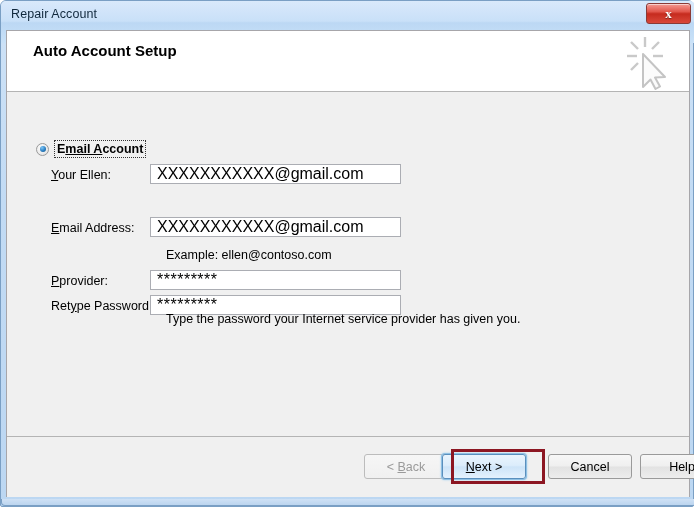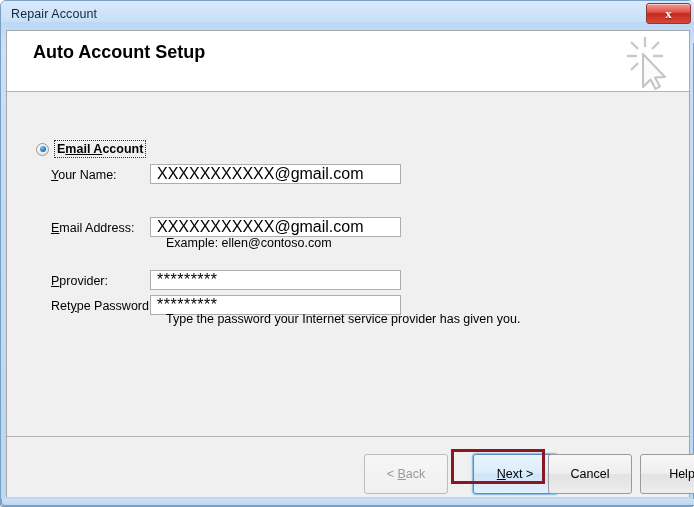--- a/index.html
+++ b/index.html
@@ -93,21 +93,21 @@
     width: 682px;
     height: 61px;
     box-sizing: border-box;
     background: #ffffff;
     border-bottom: 1px solid #b4b4b4;
   }
   .wiz-title {
     position: absolute;
     left: 26px;
     top: 11px;
-    font-size: 18px;
+    font-size: 15px;
     font-weight: bold;
     color: #000000;
   }
   .wiz-sub {
     position: absolute;
     left: 44px;
     top: 30px;
     font-size: 12.5px;
     color: #000000;
   }
@@ -207,21 +207,21 @@
     bottom: 0;
     width: 682px;
     height: 60px;
     background: #f0f0f0;
     border-top: 1px solid #b4b4b4;
   }
   .btn {
     position: absolute;
     box-sizing: border-box;
     width: 84px;
-    height: 40px;
+    height: 25px;
     border: 1px solid #9a9a9a;
     border-radius: 3px;
     background: linear-gradient(to bottom, #f7f7f7 0%, #efefef 48%, #e2e2e2 52%, #ededed 100%);
     font-family: "Liberation Sans", sans-serif;
     font-size: 12.5px;
     color: #000;
     cursor: pointer;
     display: flex;
     align-items: center;
     justify-content: center;
@@ -287,43 +287,43 @@
       </div>
     </div>
 
     <div class="form-area">
 
       <div class="radio-row" style="left:29px; top:50px;">
         <span class="radio checked"></span>
         <span class="radio-label focus"><span>E</span><u class="acc">mail A</u><span>ccount</span></span>
       </div>
 
-      <div class="field-label" style="left:44px; top:76px;"><span></span><u class="acc">Y</u><span>our Name:</span></div>
+      <div class="field-label" style="left:44px; top:76px;"><span></span><u class="acc">Y</u><span>our Ellen:</span></div>
       <input class="tbox" style="left: 143px; top: 72px; width: 251px;" type="text" value="XXXXXXXXXXX@gmail.com">
 
       <div class="field-label" style="left:44px; top:129px;"><span></span><u class="acc">E</u><span>mail Address:</span></div>
       <input class="tbox" style="left: 143px; top: 125px; width: 251px;" type="text" value="XXXXXXXXXXX@gmail.com">
-      <div class="hint" style="left:159px; top:144px;">Example: ellen@contoso.com</div>
+      <div class="hint" style="left:159px; top:156px;">Example: ellen@contoso.com</div>
 
       <div class="field-label" style="left:44px; top:182px;"><span></span><u class="acc">P</u><span>provider:</span></div>
       <input class="tbox pw" style="left: 143px; top: 178px; width: 251px;" type="text" value="*********">
 
       <div class="field-label" style="left:44px; top:207px;"><span>Ret</span><u class="acc">y</u><span>pe Password:</span></div>
       <input class="tbox pw" style="left: 143px; top: 203px; width: 251px;" type="text" value="*********">
 
       <div class="hint" style="left:159px; top:220px;">Type the password your Internet service provider has given you.</div>
 
     </div>
 
     <div class="footer">
       <button class="btn disabled" style="left:357px; top:17px;" disabled="">
           <span><span>&lt; </span><u class="acc">B</u><span>ack</span></span>
         </button>
 
-      <button class="btn default" style="left:466px; top:17px;">
+      <button class="btn default" style="left:435px; top:17px;">
           <span><span></span><u class="acc">N</u><span>ext &gt;</span></span>
         </button>
 
       <button class="btn" style="left:541px; top:17px;">
           <span>Cancel</span>
         </button>
 
       <button class="btn" style="left:633px; top:17px;">
           <span>Help</span>
         </button>

